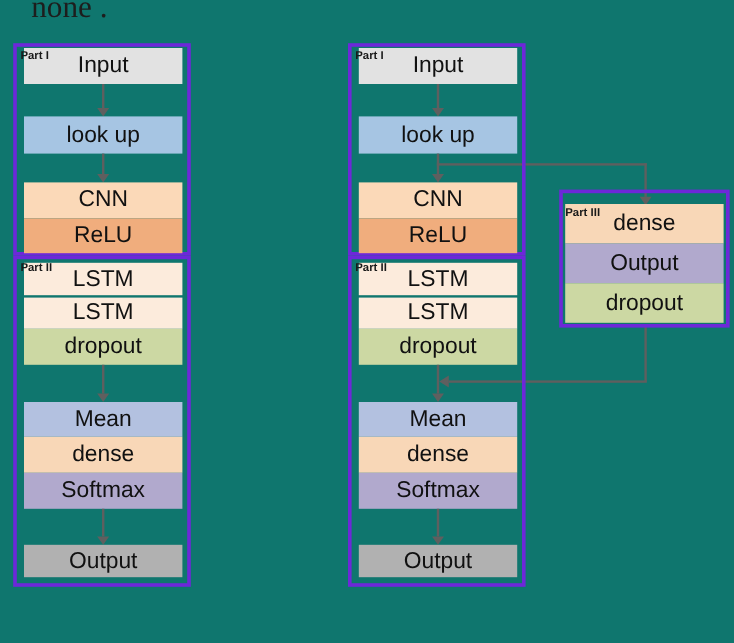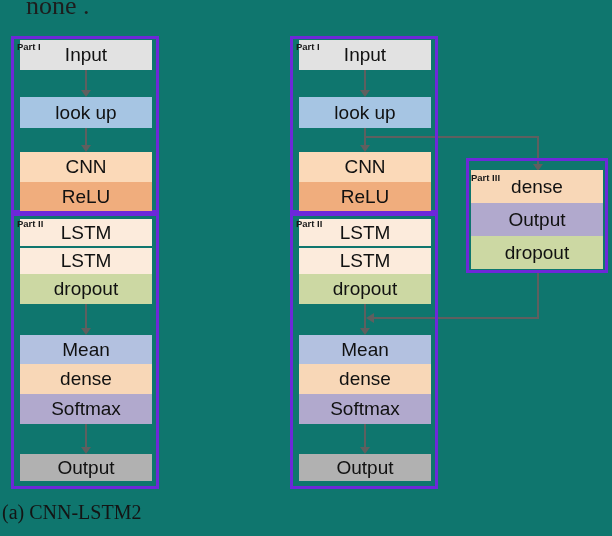--- a/index.html
+++ b/index.html
@@ -107,15 +107,14 @@
     <div class="box" style="top: 238px; height: 27px; background: rgb(177, 177, 177);">Output</div>
   </div>
 
   <div class="part p3" style="left:466px;top:158px;width:142px;height:115px">
     <span class="plabel" style="left:2px;top:11px">Part III</span>
     <div class="box" style="top: 9px; height: 33px; background: rgb(248, 215, 183);">dense</div>
     <div class="box" style="top: 42px; height: 33px; background: rgb(177, 169, 205);">Output</div>
     <div class="box" style="top: 75px; height: 33px; background: rgb(204, 216, 163);">dropout</div>
   </div>
 
-  <div class="caption serif" style="left:2px">(a) CNN-LSTM2</div>
 
 </div>
 
 </body></html>

